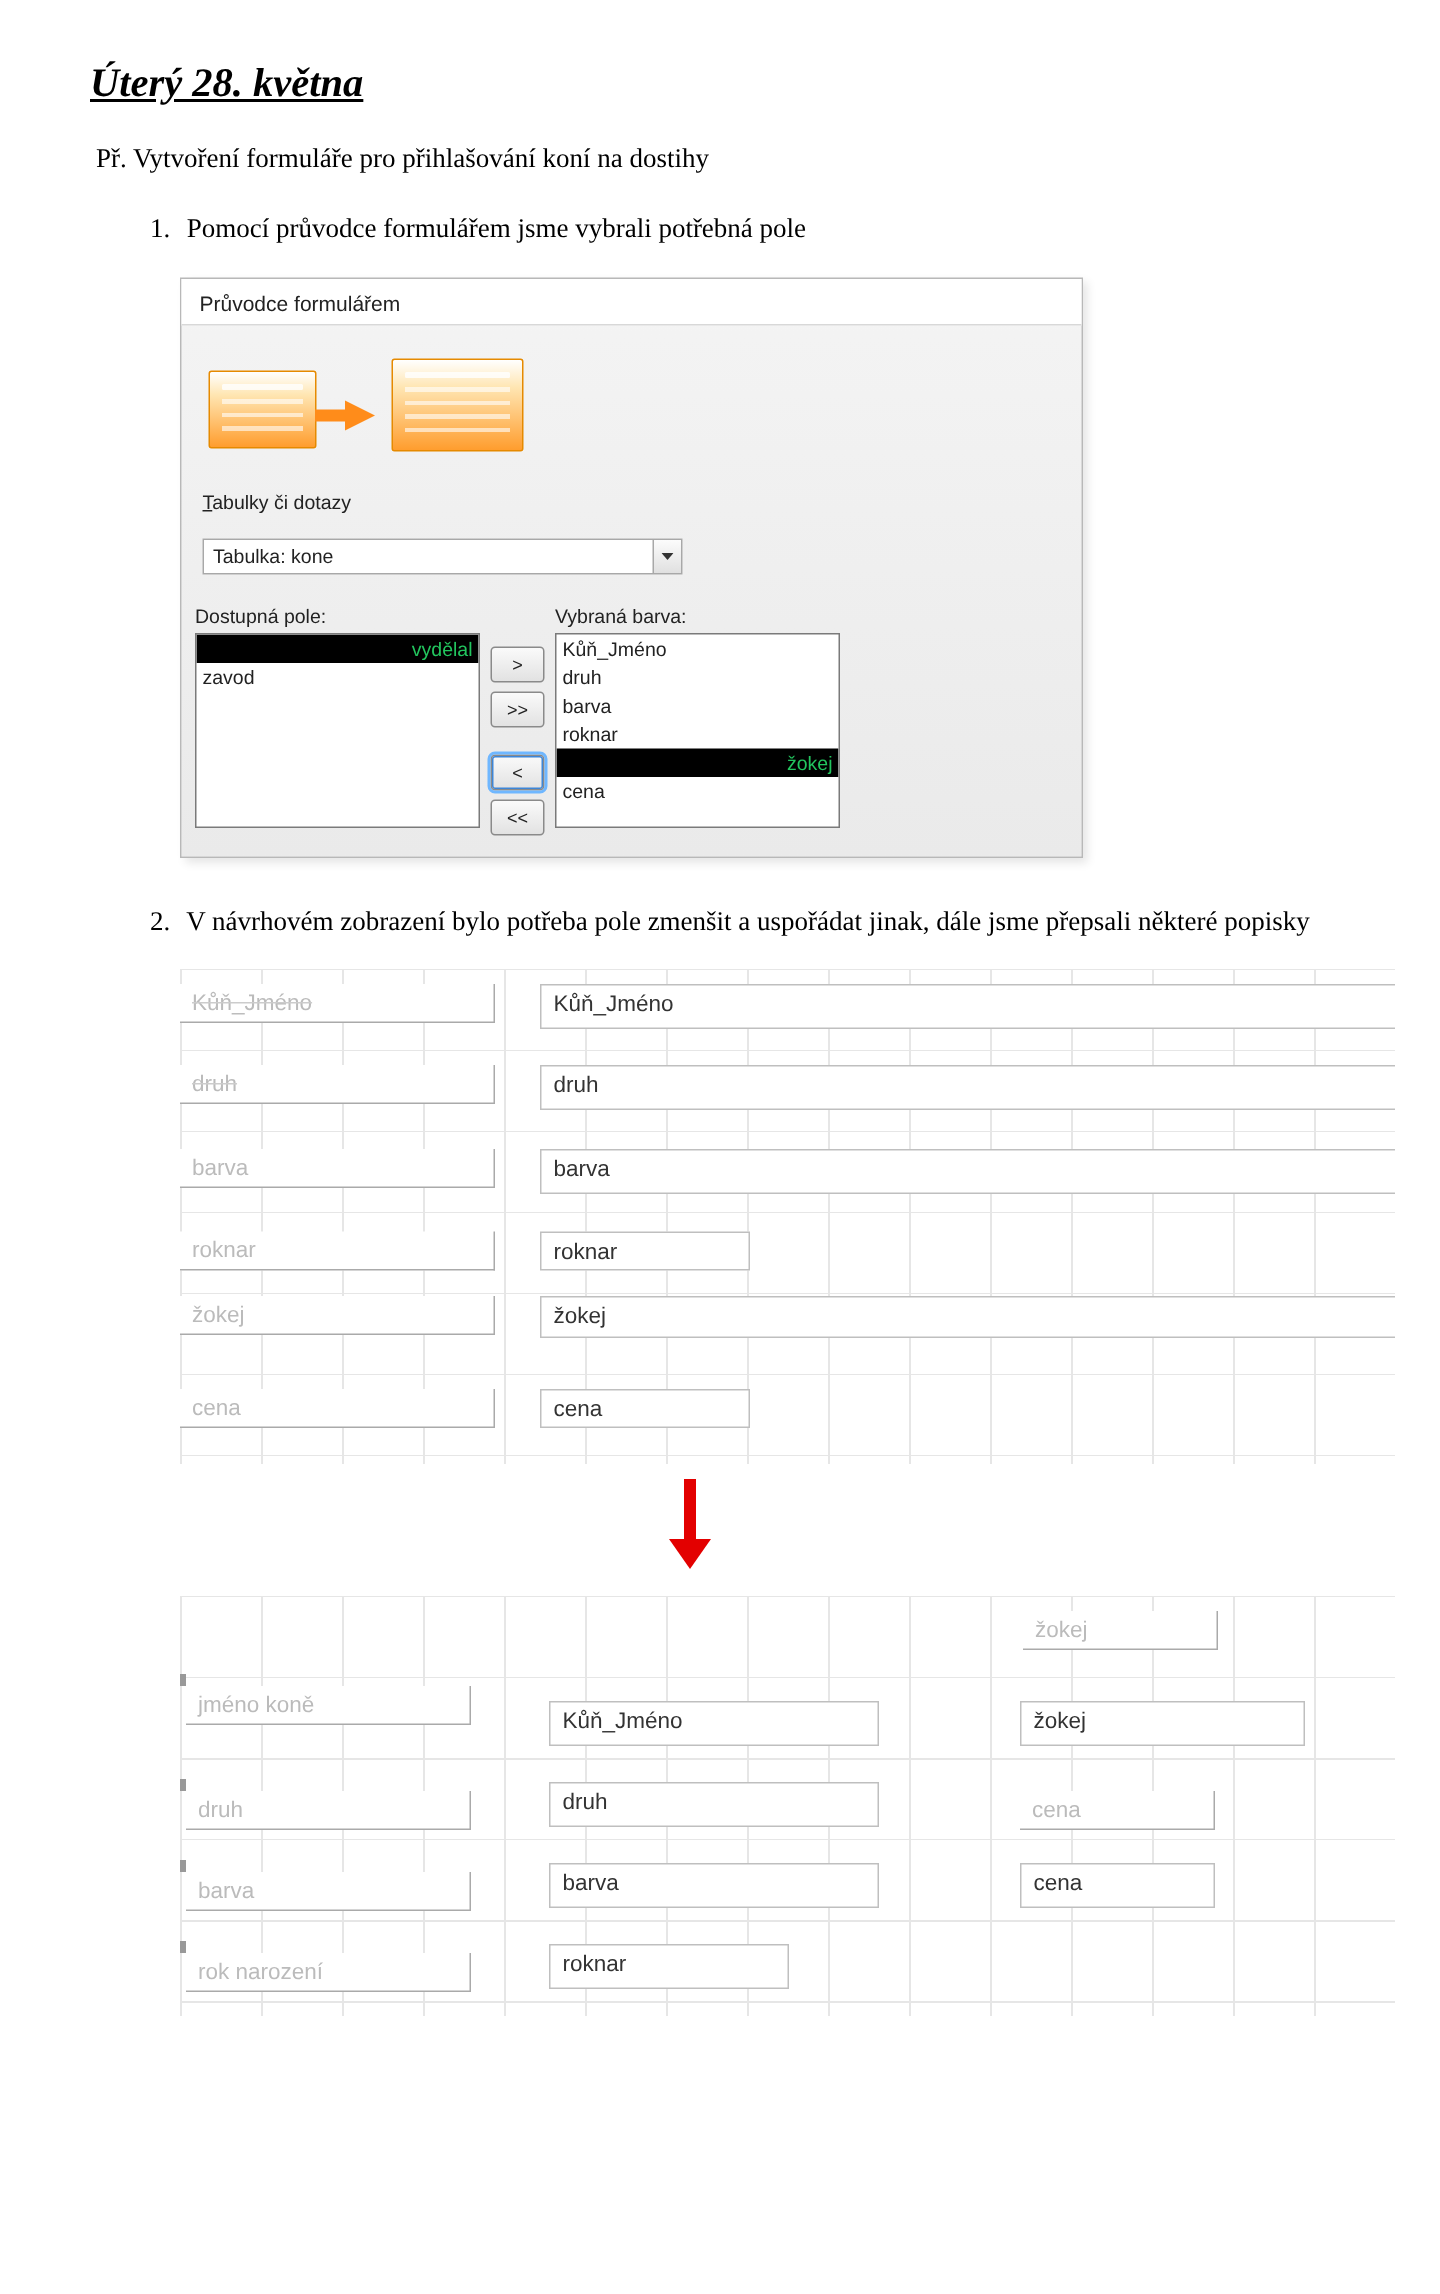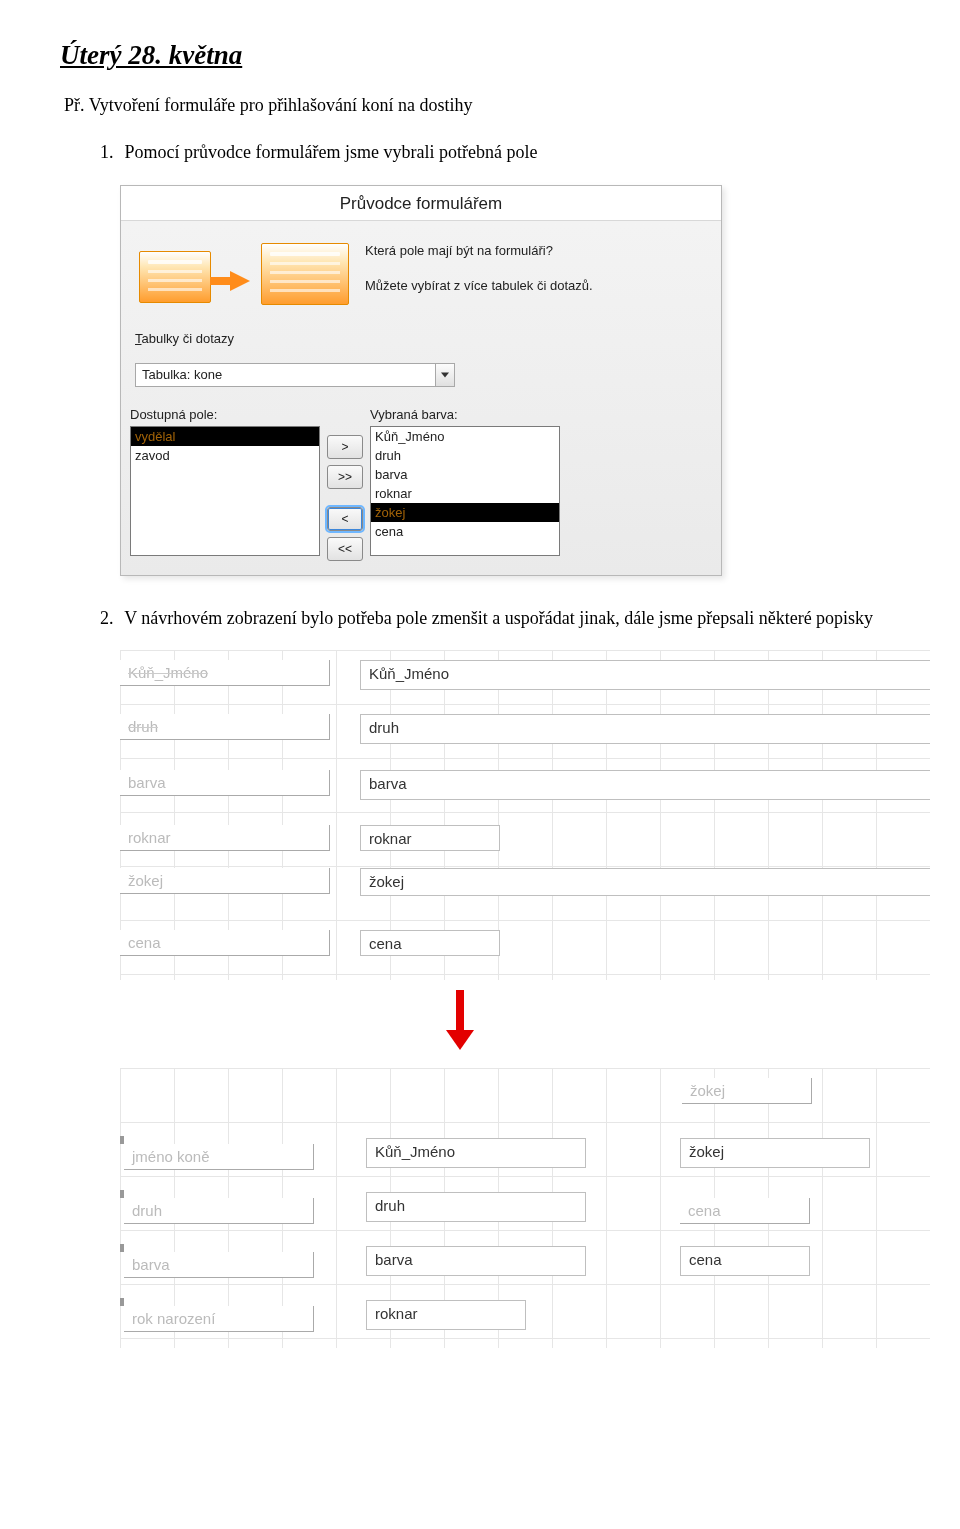--- a/index.html
+++ b/index.html
@@ -38,24 +38,23 @@
     margin: 10px 0 10px 60px;
     border: 1px solid #b8b8b8;
     background: linear-gradient(to bottom, #f4f4f4, #eaeaea);
     font-family: "Segoe UI", Tahoma, sans-serif;
     font-size: 13px;
     color: #222;
     box-shadow: 3px 3px 6px rgba(0,0,0,0.1);
   }
   .wizard-title {
     padding: 8px 12px 6px 12px;
-    font-size: 17px;
+    font-size: 14px;
     background: #fff;
     border-bottom: 1px solid #d8d8d8;
-    text-align: center;
   }
   .wizard-top {
     display: flex;
     padding: 18px 14px 8px 14px;
   }
   .wizard-illustration {
     width: 220px;
     height: 80px;
     position: relative;
     flex-shrink: 0;
@@ -146,21 +145,22 @@
     box-sizing: border-box;
     overflow: hidden;
   }
   .list-row {
     padding: 1px 4px;
     font-size: 13px;
     line-height: 17px;
   }
   .list-row.selected {
     background: #000;
-    color: #a16207;
+    color: #22c55e;
+    text-align: right;
   }
   .btn-col {
     width: 50px;
     display: flex;
     flex-direction: column;
     align-items: center;
     padding-top: 20px;
     gap: 6px;
   }
   .move-btn {
@@ -267,24 +267,20 @@
   <span>Pomocí průvodce formulářem jsme vybrali potřebná pole</span>
 </div>
 
 <div class="wizard">
   <div class="wizard-title">Průvodce formulářem</div>
   <div class="wizard-top">
     <div class="wizard-illustration">
       <div class="illus-box" style="left:4px; top:12px; width:70px; height:50px;"></div>
       <div class="illus-arrow"></div>
       <div class="illus-box" style="left:126px; top:4px; width:86px; height:60px;"></div>
-    </div>
-    <div class="wizard-top-text">
-      <div class="q1">Která pole mají být na formuláři?</div>
-      <div>Můžete vybírat z více tabulek či dotazů.</div>
     </div>
   </div>
   <div class="wizard-section">
     <div class="select-label">
       <span class="u">T</span><span>abulky či dotazy</span>
     </div>
     <div class="combo">
       <div class="combo-text">Tabulka: kone</div>
       <div class="combo-btn">
         <svg viewBox="0 0 10 6">
@@ -353,21 +349,21 @@
 <div class="red-arrow" style="margin-left:380px;">
   <div class="shaft"></div>
   <div class="head"></div>
 </div>
 
 <div class="design-block db2">
   <div class="grid-bg"></div>
 
   <div class="label-handle dimmed" style="left:562px; top:10px; width:130px;">žokej</div>
 
-  <div class="label-handle dot dimmed" style="left:4px; top:76px; width:190px;">jméno koně</div>
+  <div class="label-handle dot dimmed" style="left:4px; top:60px; width:190px;">jméno koně</div>
   <div class="field-ctl" style="left:246px; top:70px; width:220px; height:30px;">Kůň_Jméno</div>
   <div class="field-ctl" style="left:560px; top:70px; width:190px; height:30px;">žokej</div>
 
   <div class="label-handle dot dimmed" style="left:4px; top:130px; width:190px;">druh</div>
   <div class="field-ctl" style="left:246px; top:124px; width:220px; height:30px;">druh</div>
   <div class="label-handle dimmed" style="left:560px; top:130px; width:130px;">cena</div>
 
   <div class="label-handle dot dimmed" style="left:4px; top:184px; width:190px;">barva</div>
   <div class="field-ctl" style="left:246px; top:178px; width:220px; height:30px;">barva</div>
   <div class="field-ctl" style="left:560px; top:178px; width:130px; height:30px;">cena</div>

